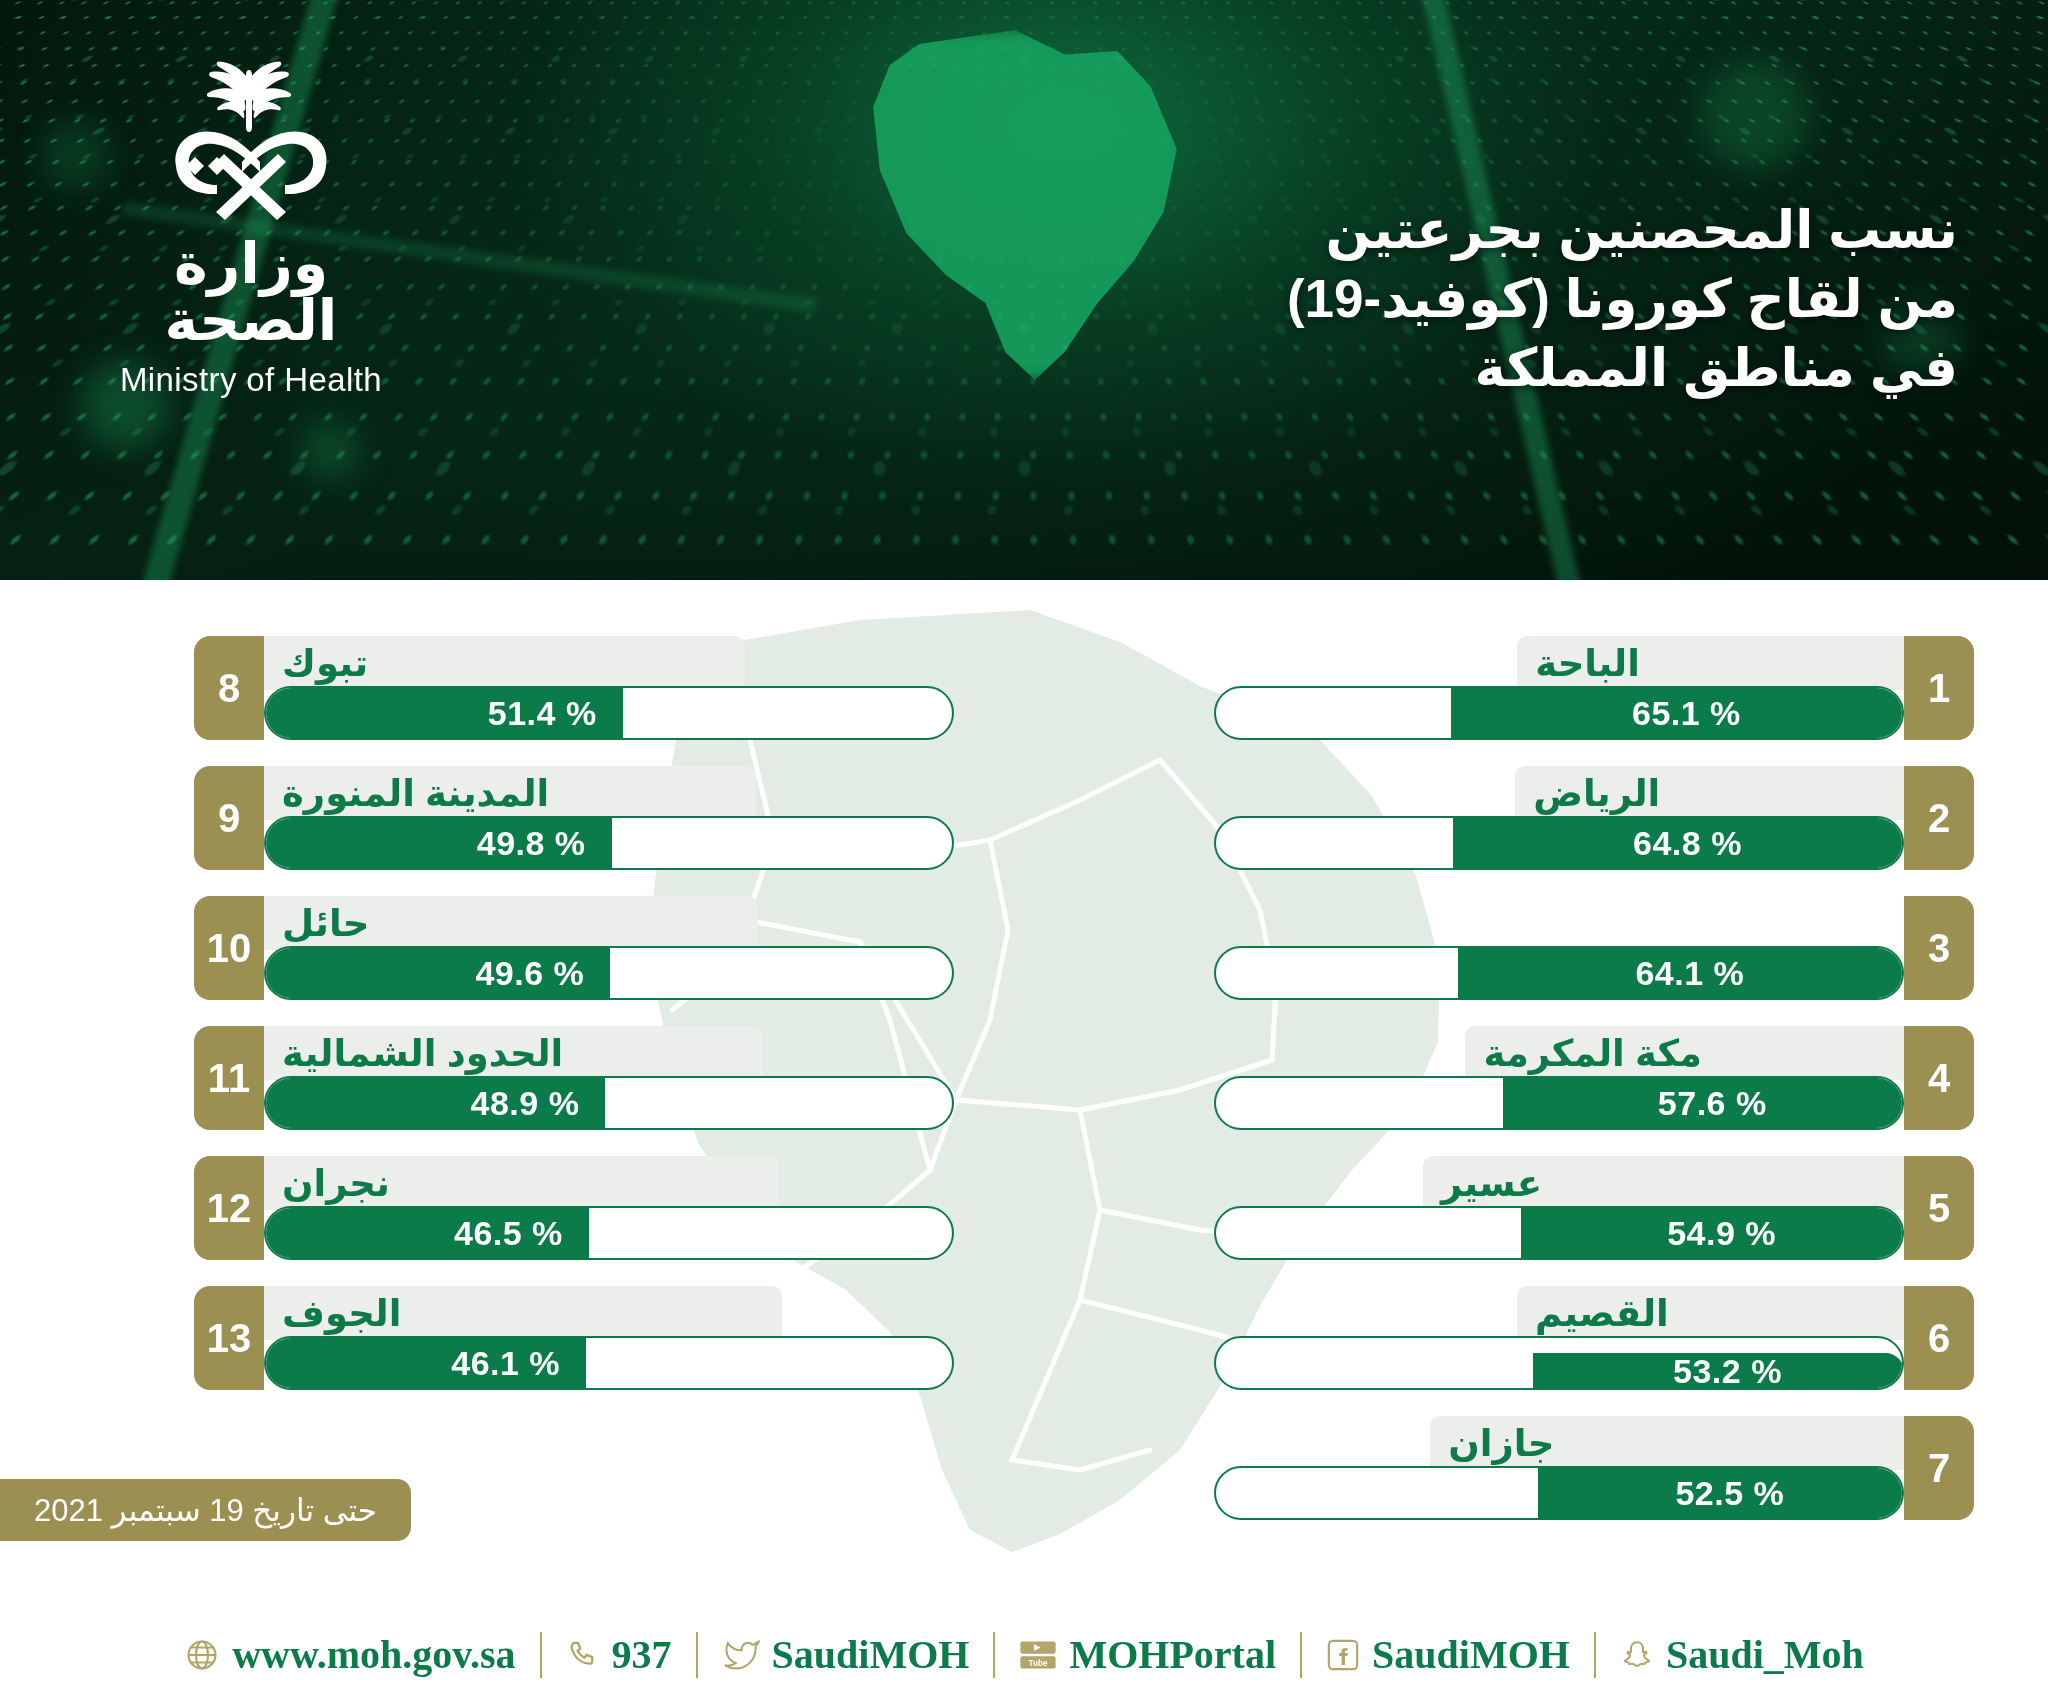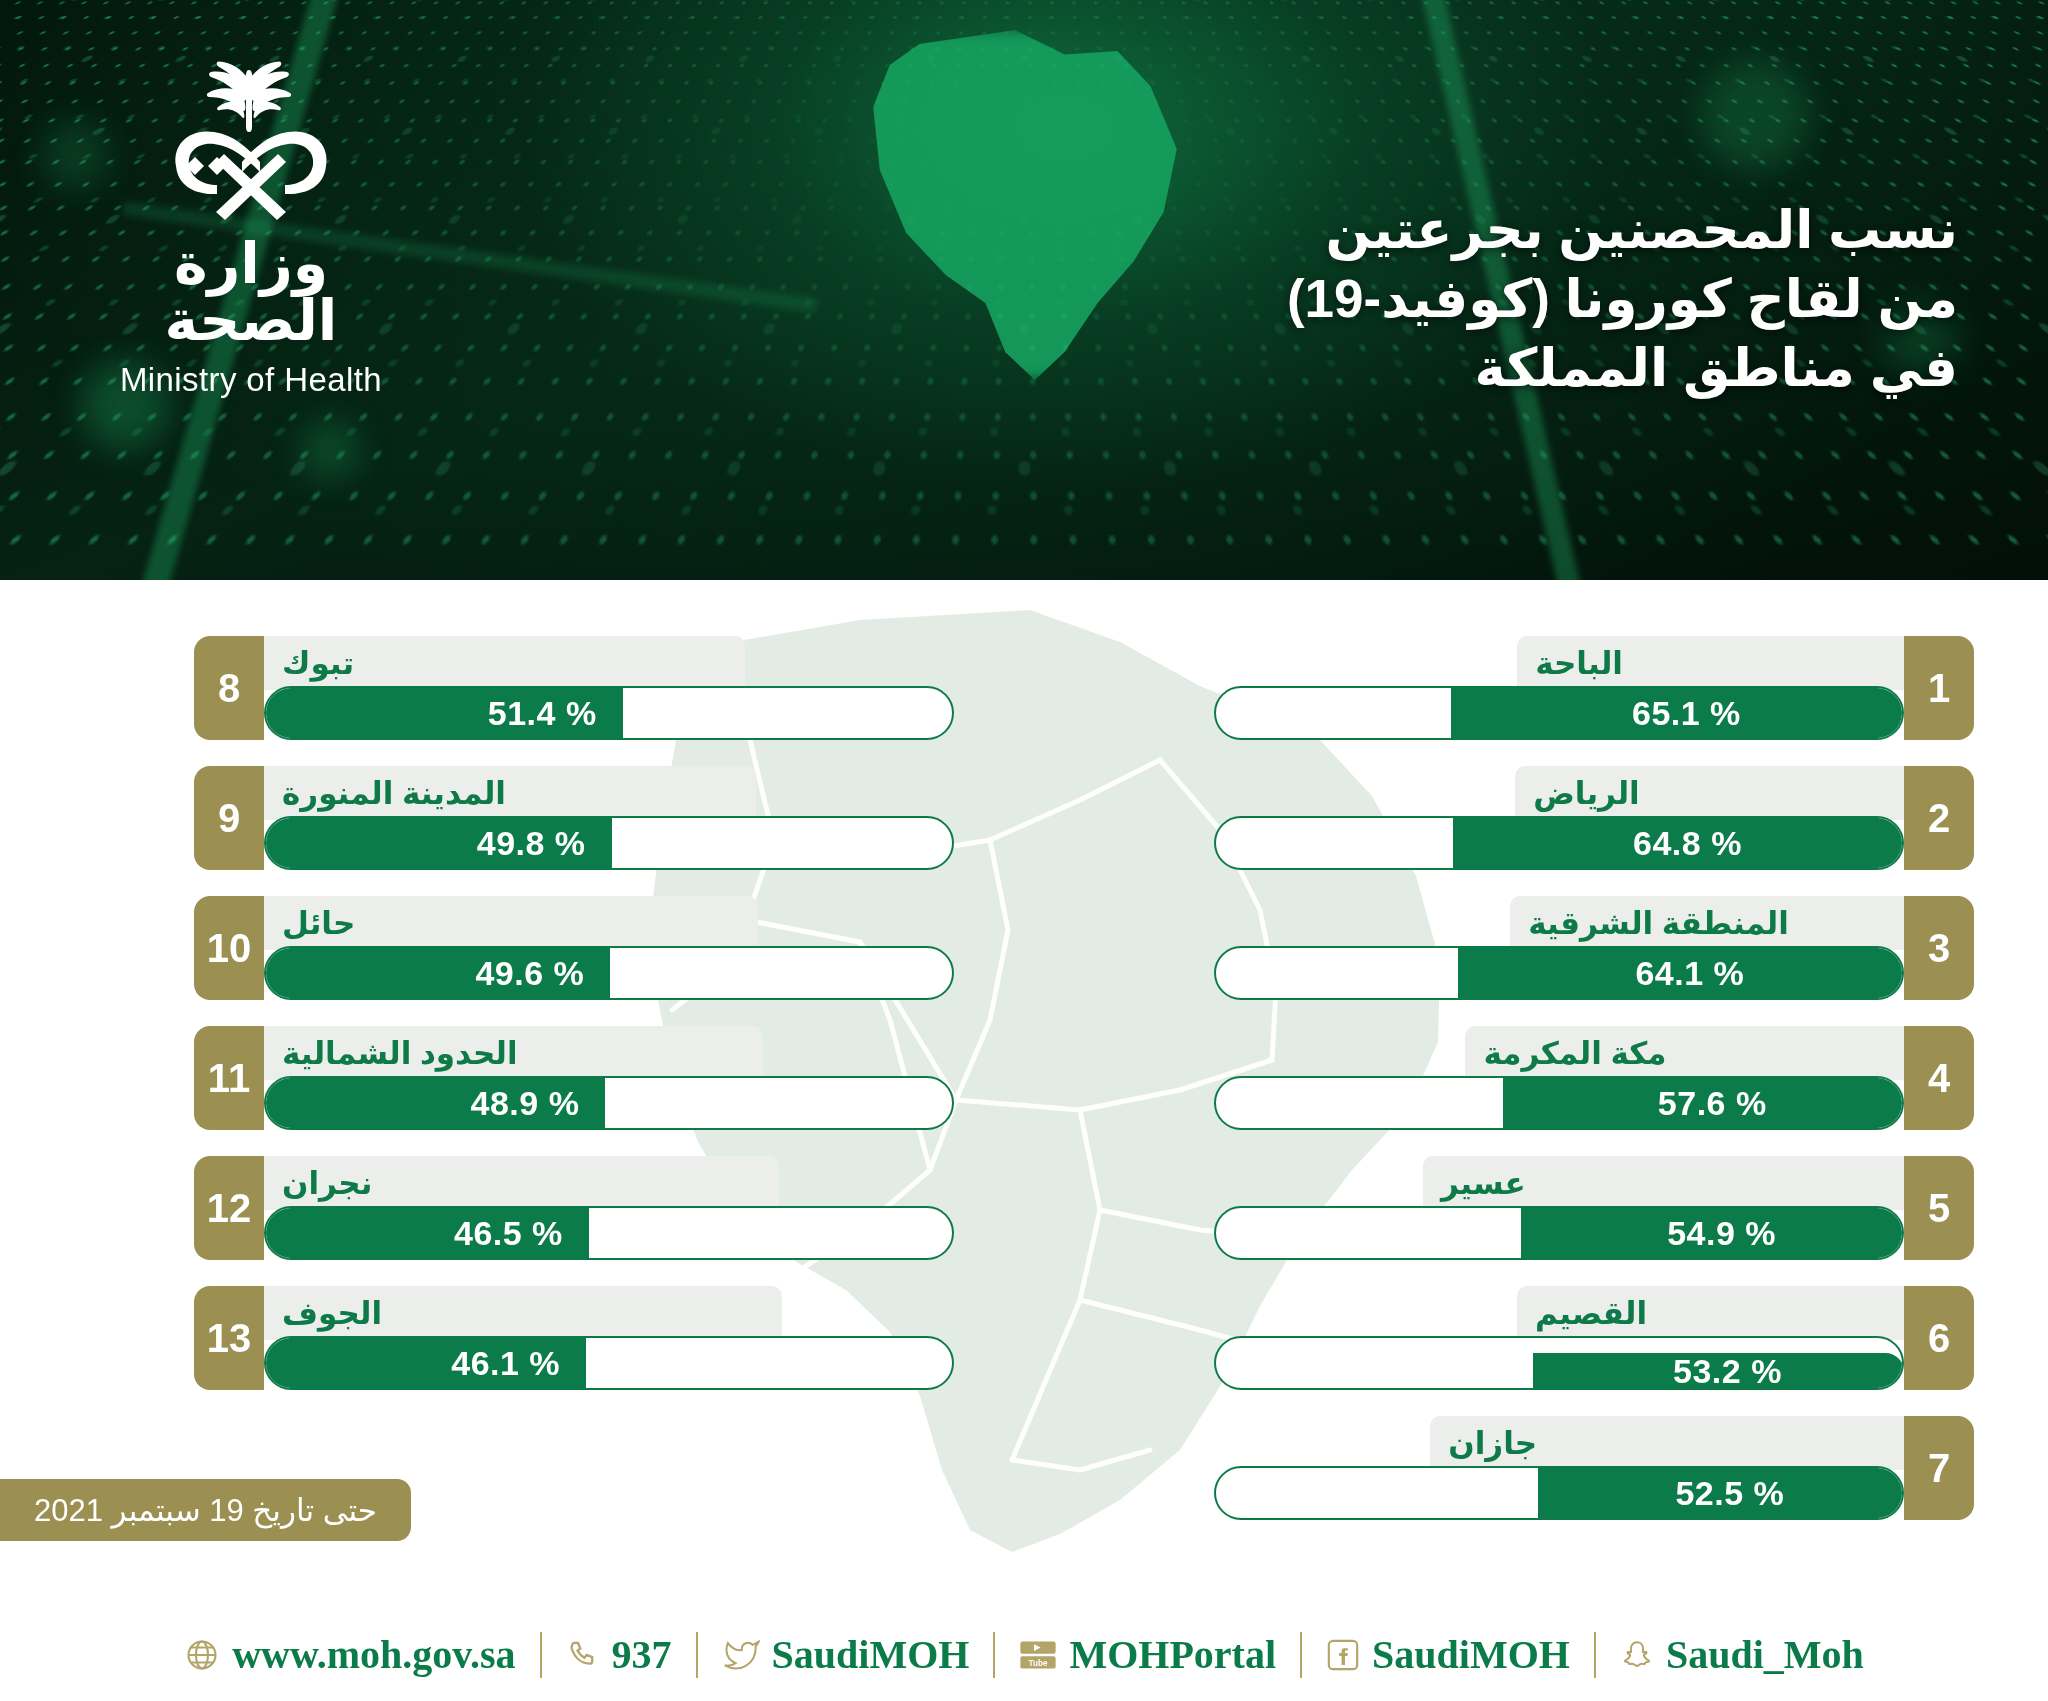--- a/index.html
+++ b/index.html
@@ -126,21 +126,21 @@
   }
   #col-right .rank { right: 0; border-radius: 0 16px 16px 0; }
   #col-left  .rank { left: 0;  border-radius: 16px 0 0 16px; }
 
   
   .name-plate {
     position: absolute; top: 0;
     height: 54px;
     background: #eceeec;
     color: #0d7a48;
-    font-size: 31px; font-weight: 700;
+    font-size: 37px; font-weight: 700;
     display: flex; align-items: center;
     padding: 0 18px;
     direction: rtl; white-space: nowrap;
     z-index: 4;
   }
   #col-right .name-plate { right: 70px; border-radius: 10px 0 0 0; }
   #col-left  .name-plate { left: 70px;  border-radius: 0 10px 0 0; justify-content: flex-end; }
   #col-right .name-plate { justify-content: flex-end; }
 
   
@@ -309,21 +309,20 @@
           <div class="fill" style="width: 451.12px;">
             <span class="val">64.8 %</span>
           </div>
         </div>
       </div>
     </div>
 
     <div class="row">
       <div class="row-inner">
         <div class="rank">3</div>
-        <div class="name-plate" style="width: 393.71px;">المنطقة الشرقية</div>
         <div class="track">
           <div class="fill" style="width: 446.29px;">
             <span class="val">64.1 %</span>
           </div>
         </div>
       </div>
     </div>
 
     <div class="row">
       <div class="row-inner">

